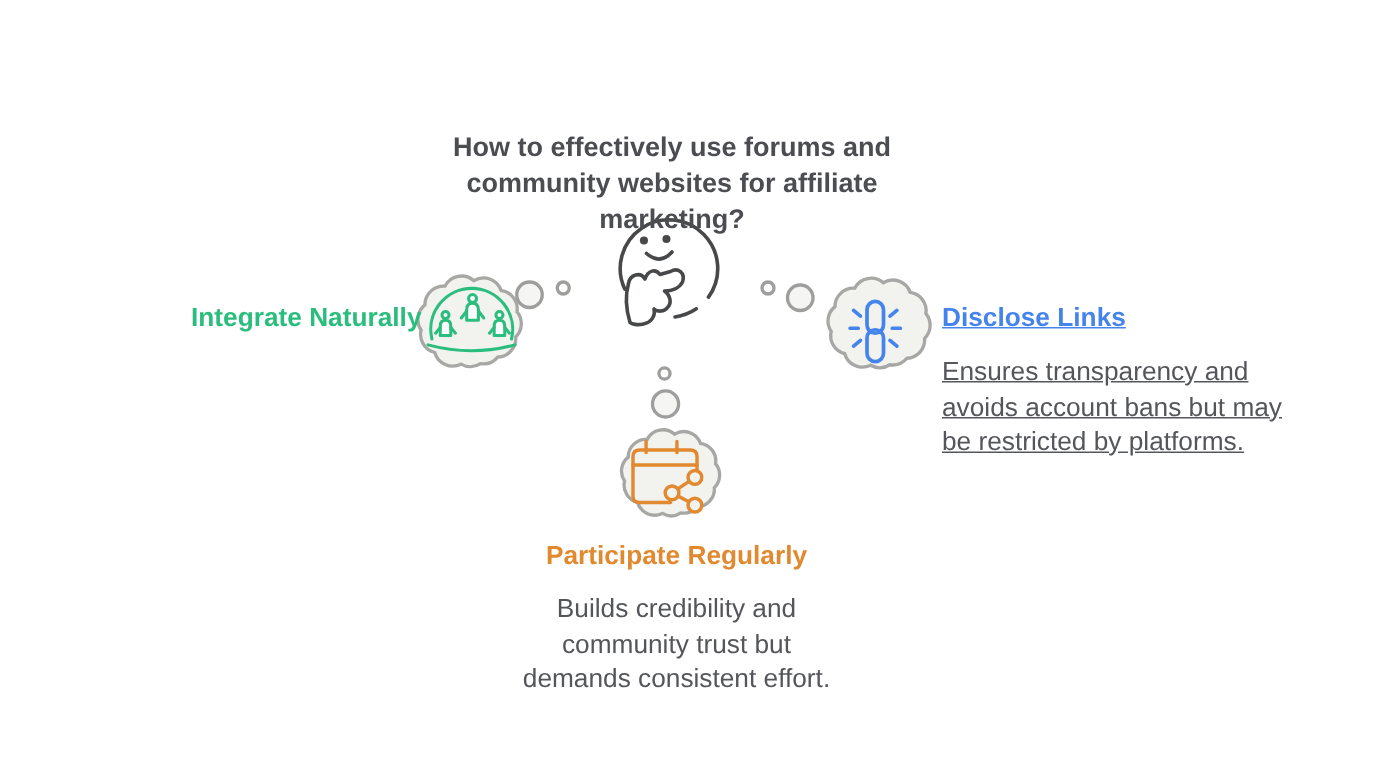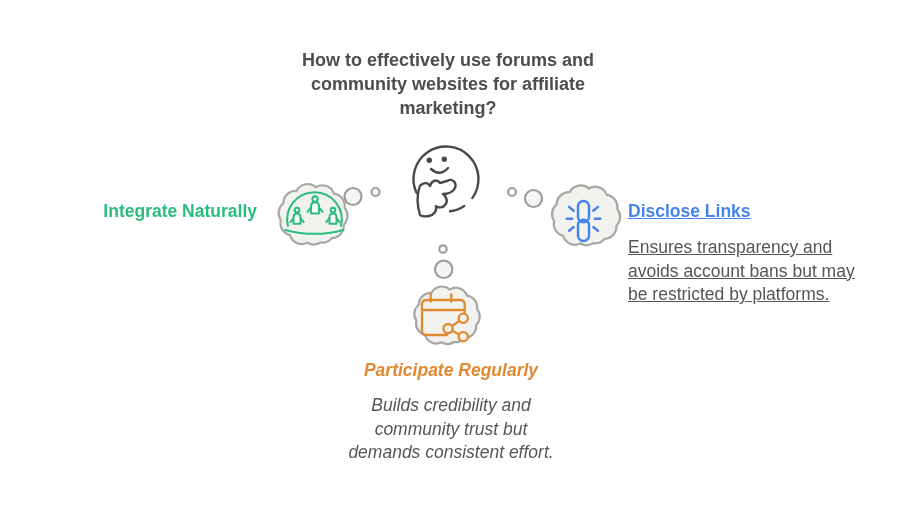--- a/index.html
+++ b/index.html
@@ -19,21 +19,21 @@
     color:#4b4d50;
   }
   .heading{
     font-size:17.5px;font-weight:bold;line-height:23px;
   }
   .body-text{
     font-size:17.5px;line-height:23.5px;color:#54565a;
   }
   .left-col{left:0;width:257px;text-align:right;}
   .right-col{left:628px;width:292px;text-align:left;text-decoration:underline;}
-  .bottom-col{left:311px;width:280px;text-align:center;font-style:italic;}
+  .bottom-col{left:311px;width:280px;text-align:center;}
   .h-left{top:200px;color:#2abd7d;}
   .h-right{top:200px;color:#4584ec;}
   .h-bottom{top:359px;color:#e1892f;}
   .b-left{top:236px;}
   .b-right{top:236px;}
   .b-bottom{top:394px;}
 </style>
 </head>
 <body>
 
@@ -96,25 +96,25 @@
     <g transform="translate(396,138)" fill="none" stroke="#47484a" stroke-width="2.4" stroke-linecap="round" stroke-linejoin="round">
       <path d="M 20.5 54.7 A 32.5 32.5 0 1 1 76.3 60.1"></path>
       <path d="M 68.2 67.9 A 32.5 32.5 0 0 1 54 73.3"></path>
       <circle cx="33.3" cy="22.3" r="2.7" fill="#47484a" stroke="none"></circle>
       <circle cx="48.3" cy="21.3" r="2.7" fill="#47484a" stroke="none"></circle>
       <path d="M 35 31 Q 44 39 52 30"></path>
       <path d="M 24 77 C 21 67, 21 58, 23 51 C 24 45, 31 43, 34 48 C 36 42, 41 41, 44 45 L 51 43 C 56 40, 61 44, 59 50 C 57 54, 52 56, 47 56 C 51 59, 52 64, 49 67 C 47 70, 42 70, 40 68 C 41 73, 38 77, 33 78 C 29 79, 25 78, 24 77 Z" fill="#ffffff"></path>
     </g>
   </svg>
 
-  <div class="txt title" style="color: rgb(75, 77, 80);">How to effectively use forums and
+  <div class="txt title" style="color: rgb(75, 77, 80); margin-top: 38px;">How to effectively use forums and
 community websites for affiliate
 marketing?</div>
 
-  <div class="txt heading left-col h-left" style="color: rgb(42, 189, 125);">Integrate Naturally</div>
+  <div class="txt heading left-col h-left" style="color: rgb(42, 189, 125); margin-left: 24px;">Integrate Naturally</div>
 
   <div class="txt heading right-col h-right" style="color: rgb(69, 132, 236);">Disclose Links</div>
   <div class="txt body-text right-col b-right">Ensures transparency and
 avoids account bans but may
 be restricted by platforms.</div>
 
   <div class="txt heading bottom-col h-bottom" style="color: rgb(225, 137, 47);">Participate Regularly</div>
   <div class="txt body-text bottom-col b-bottom">Builds credibility and
 community trust but
 demands consistent effort.</div>

